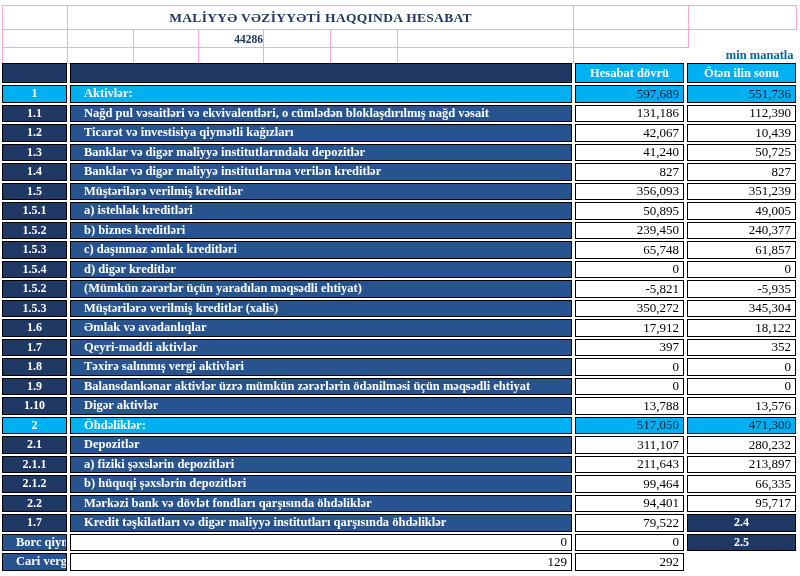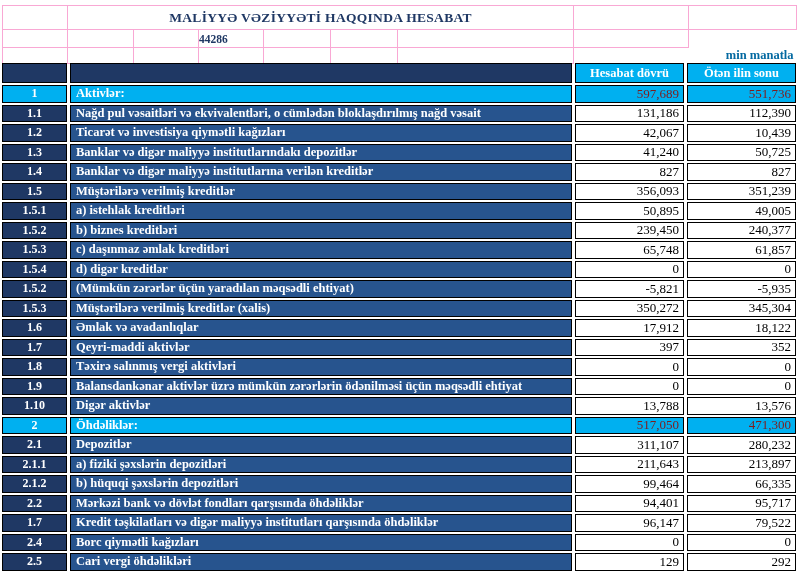--- a/index.html
+++ b/index.html
@@ -11,41 +11,41 @@
   
   table.top {
     position:absolute; left:2px; top:5px; width:794px;
     border-collapse:collapse; table-layout:fixed;
   }
   table.top td { padding:0; height:17px; overflow:hidden; white-space:nowrap; }
   table.top tr.r1 td { height:23px; }
   table.top tr.r3 td { height:15px; }
   .gb { border:1px solid #f9a8d4; }
   .title-cell { text-align:center; color:#1f3864; font-weight:bold; font-size:13.5px; letter-spacing:.3px; }
-  .date-cell  { text-align:left; color:#1f3864; font-weight:bold; font-size:11.5px; }
+  .date-cell  { text-align:right; color:#1f3864; font-weight:bold; font-size:11.5px; }
   .unit-cell  { text-align:right;  color:#0369a1; font-weight:bold; font-size:12.5px; padding-right:3px !important; }
 
   
   #sheet-grid {
     position:absolute; left:2px; top:63px;
     display:grid;
     grid-template-columns:65px 502px 109px 109px;
     grid-template-rows:20px;
     grid-auto-rows:17.5px;
     column-gap:3px; row-gap:2px;
   }
   .c {
     box-sizing:border-box; border:1.5px solid #000;
     display:flex; align-items:center; overflow:hidden; white-space:nowrap;
   }
   .n  { background:#1f3864; color:#ffffff; font-weight:bold; justify-content:center; font-size:12px; }
-  .l  { background:#27548e; color:#ffffff; font-weight:bold; padding:0 5px; font-size:12.5px; }
+  .l  { background:#27548e; color:#ffffff; font-weight:bold; padding:0 13px; font-size:12.5px; }
   .v  { background:#ffffff; color:#000000; justify-content:flex-end; padding:0 4px; font-size:13px; }
   .cy.n, .cy.l { background:#00b0f0; }
-  .cy.v { background:#00b0f0; color:#7f1d1d;padding-left:16px; }
+  .cy.v { background:#00b0f0; color:#0f172a;padding-left:16px; }
   .hn, .hl { background:#1f3864; }
   .hv { background:#00b0f0; color:#ffffff; font-weight:bold; justify-content:center; font-size:12.5px; }
 </style>
 </head>
 <body>
 
 <div id="sheet">
 
   <table class="top">
     <colgroup>
@@ -179,21 +179,20 @@
       <div class="c n">2.1.2</div>
       <div class="c l">b) hüquqi şəxslərin depozitləri</div>
       <div class="c v">99,464</div>
       <div class="c v">66,335</div>
       <div class="c n">2.2</div>
       <div class="c l">Mərkəzi bank və dövlət fondları qarşısında öhdəliklər</div>
       <div class="c v">94,401</div>
       <div class="c v">95,717</div>
       <div class="c n">1.7</div>
       <div class="c l">Kredit təşkilatları və digər maliyyə institutları qarşısında öhdəliklər</div>
-      <div class="c v">96,147</div>
       <div class="c v">79,522</div>
       <div class="c n">2.4</div>
       <div class="c l">Borc qiymətli kağızları</div>
       <div class="c v">0</div>
       <div class="c v">0</div>
       <div class="c n">2.5</div>
       <div class="c l">Cari vergi öhdəlikləri</div>
       <div class="c v">129</div>
       <div class="c v">292</div>
     </div>

